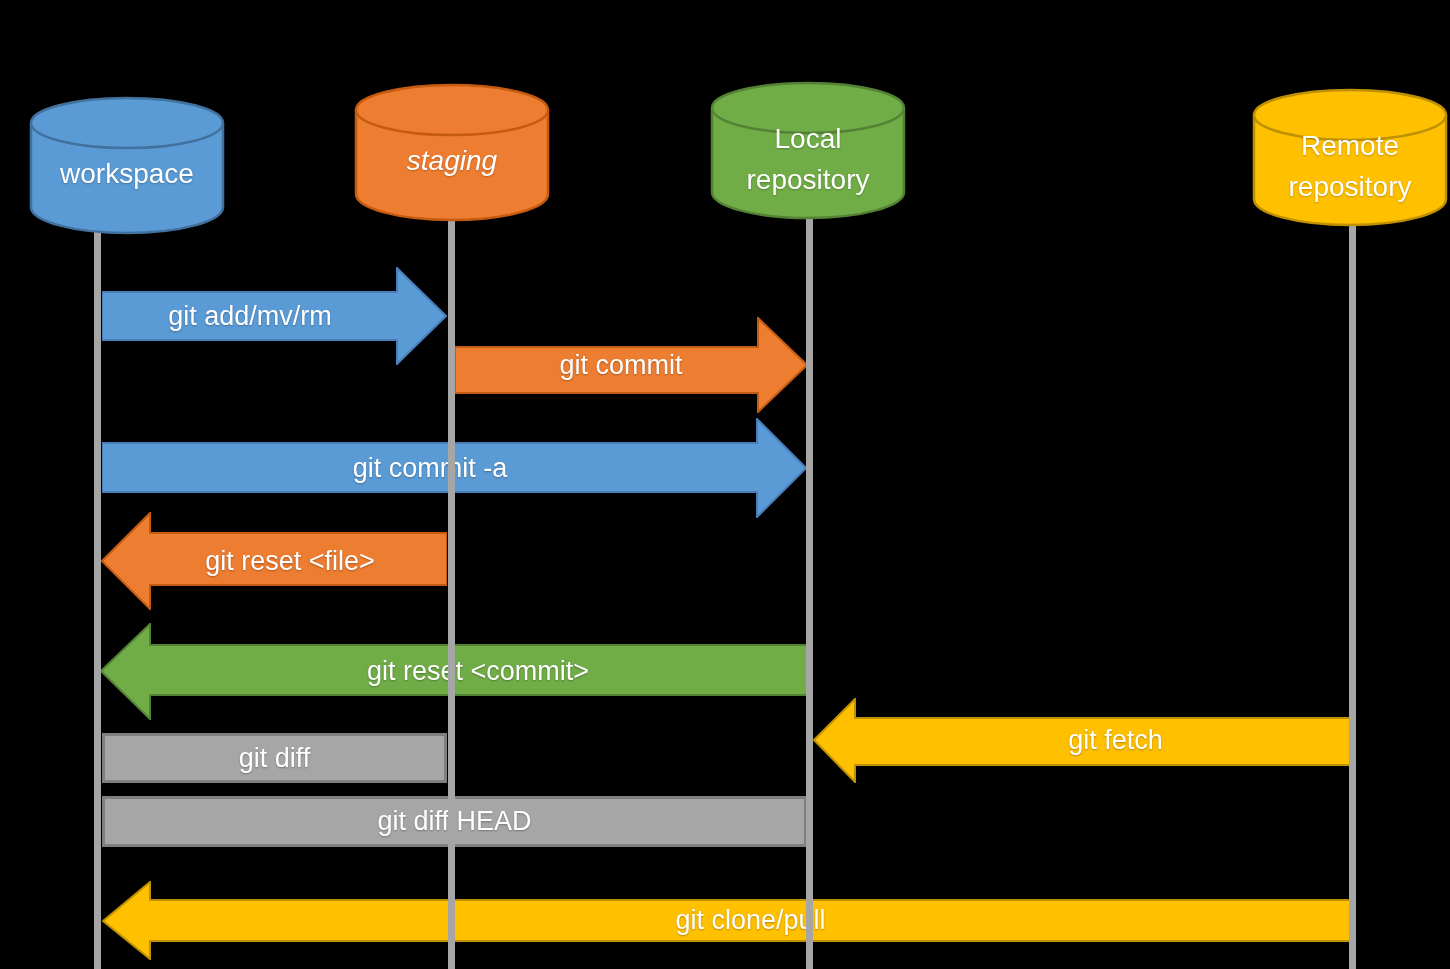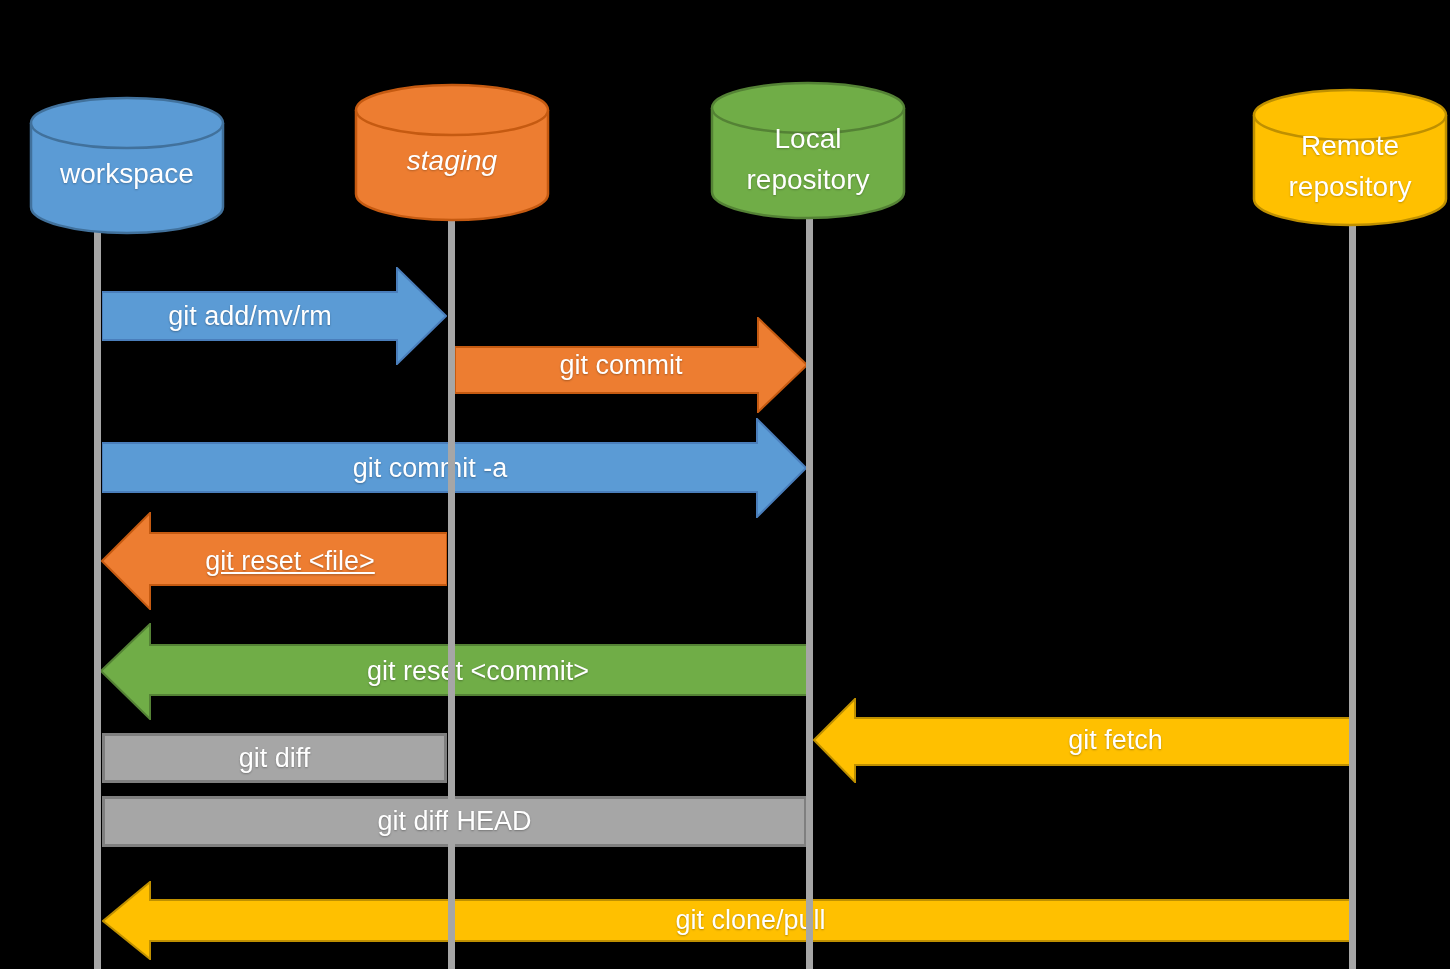--- a/index.html
+++ b/index.html
@@ -84,21 +84,21 @@
     <svg width="705" height="100" viewBox="0 0 705 100">
       <polygon points="0,25 655,25 655,1 704,50 655,99 655,74 0,74" stroke-width="2" fill="#5b9bd5" stroke="#4a7ebb"></polygon>
     </svg>
     <span class="cmd-label" style="padding-right:49px;">git commit -a</span>
   </div>
 
   <div class="command" style="left:101px;top:512px;width:346px;height:98px;">
     <svg width="346" height="98" viewBox="0 0 346 98">
       <polygon points="346,21 49,21 49,1 1,49 49,97 49,73 346,73" stroke-width="2" fill="#ed7d31" stroke="#c55a11"></polygon>
     </svg>
-    <span class="cmd-label" style="padding-left:32px;text-decoration:underline;">git reset &lt;file&gt;</span>
+    <span class="cmd-label" style="padding-left:32px;">git reset &lt;file&gt;</span>
   </div>
 
 
   <div class="command" style="left:100px;top:623px;width:707px;height:97px;">
     <svg width="707" height="97" viewBox="0 0 707 97">
       <polygon points="707,22 50,22 50,1 1,48 50,96 50,72 707,72" stroke-width="2" fill="#70ad47" stroke="#548235"></polygon>
     </svg>
     <span class="cmd-label" style="padding-left:49px;">git reset &lt;commit&gt;</span>
   </div>
 

